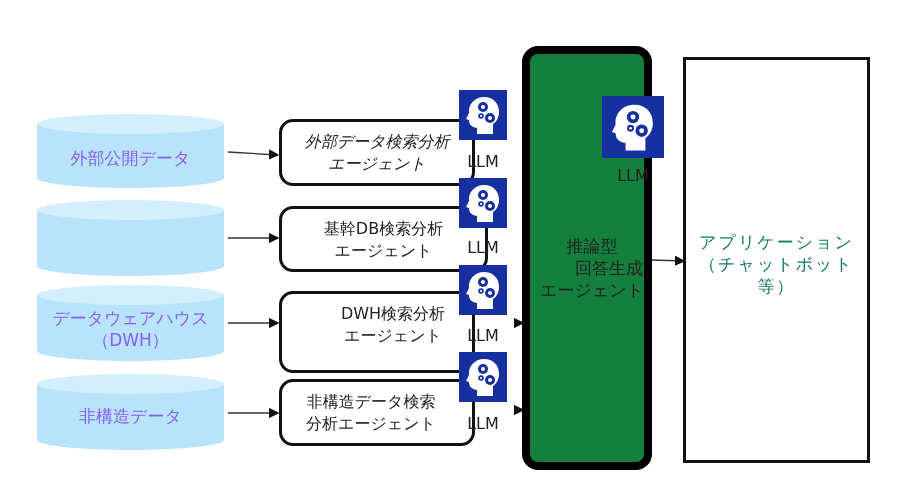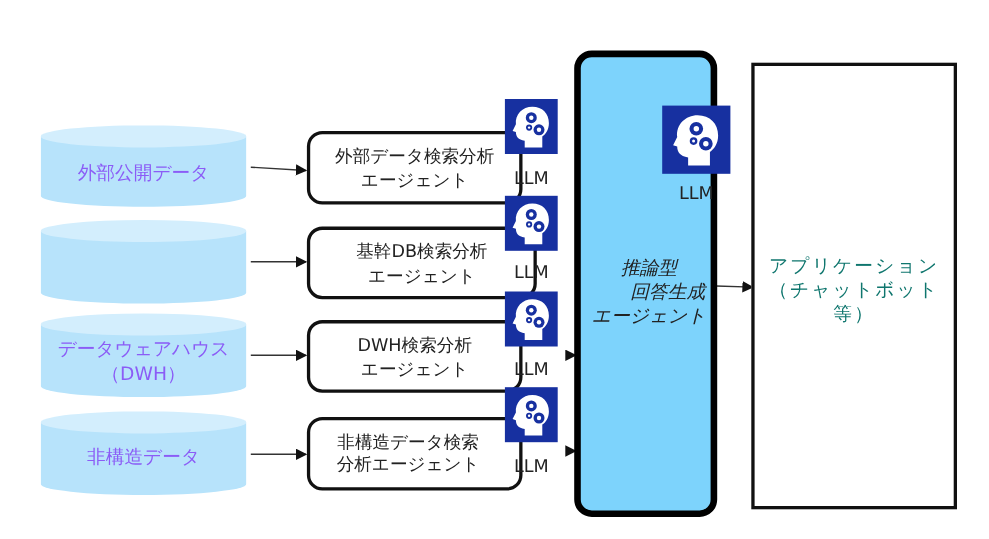--- a/index.html
+++ b/index.html
@@ -6,21 +6,21 @@
   body { width:899px; height:490px; position:relative; overflow:hidden;
          font-family:"DejaVu Sans", "Liberation Sans", sans-serif; color:#222; }
   .abs { position:absolute; }
   .cyl { position:absolute; width:187px; }
   .cyl svg { position:absolute; left:0; top:0; }
   .cyl-label { position:absolute; left:0; width:187px; text-align:center; font-size:17px; line-height:22px; color:#8b5cf6; }
   .agent { position:absolute; border:3px solid #111; border-radius:14px; background:#fff; box-sizing:border-box; }
   .agent-label { position:absolute; width:100%; text-align:center; font-size:16px; line-height:21px; color:#222; }
   .llm-icon { position:absolute; width:48px; height:50px; background:#1730a0; }
   .llm-text { position:absolute; font-size:16px; color:#222; width:48px; text-align:center; }
-  .center-box { position:absolute; border:6px solid #000000; border-radius:16px; background:#7dd3fc; box-sizing:border-box;font-style:italic; }
+  .center-box { position:absolute; border:8px solid #000000; border-radius:16px; background:#15803d; box-sizing:border-box; }
   .center-label { position:absolute; text-align:center; font-size:17px; line-height:22px; color:#222; }
   .app-box { position:absolute; border:3px solid #111; background:#fff; box-sizing:border-box; }
   .app-label { position:absolute; text-align:center; font-size:17px; line-height:22px; color:#0f766e; letter-spacing:2px; }
 </style>
 </head>
 <body>
 
 <svg class="abs" style="left:0;top:0" width="899" height="490">
   <defs>
     <marker id="ah" markerWidth="8" markerHeight="8" refX="7" refY="4" orient="auto">
@@ -61,35 +61,35 @@
 </div>
 
 <div class="cyl" style="left:37px;top:372px;height:80px;">
   <svg width="187" height="80">
     <path d="M0,12 L0,68 A93.5,10 0 0 0 187,68 L187,12 Z" fill="#b7e3fb"></path>
     <ellipse cx="93.5" cy="12" rx="93.5" ry="10" fill="#d3eefd"></ellipse>
   </svg>
   <div class="cyl-label" style="top:33px">非構造データ</div>
 </div>
 
-<div class="agent" style="left:279px;top:119px;width:196px;height:67px;">
+<div class="agent" style="left:279px;top:119px;width:196px;height:67px;font-style:italic;">
   <div class="agent-label" style="top:9px">外部データ検索分析</div>
   <div class="agent-label" style="top:31px">エージェント</div>
 </div>
 <div class="agent" style="left:279px;top:206px;width:209px;height:66px;">
   <div class="agent-label" style="top:9px">基幹DB検索分析</div>
   <div class="agent-label" style="top:31px">エージェント</div>
 </div>
-<div class="agent" style="left:279px;top:291px;width:196px;height:66px;">
+<div class="agent" style="left:279px;top:291px;width:196px;height:82px;padding-left:16px;">
   <div class="agent-label" style="top:9px">DWH検索分析</div>
   <div class="agent-label" style="top:31px">エージェント</div>
 </div>
 <div class="agent" style="left:279px;top:379px;width:196px;height:67px;">
   <div class="agent-label" style="top:9px;left:-6px;">非構造データ検索</div>
-  <div class="agent-label" style="top:31px;left:-6px;font-family:Liberation Mono, monospace;">分析エージェント</div>
+  <div class="agent-label" style="top:31px;left:-6px;">分析エージェント</div>
 </div>
 
 <div class="center-box" style="left:522px;top:46px;width:130px;height:424px;">
   <div class="center-label" style="top:181px;left:0;width:124px">推論型</div>
   <div class="center-label" style="top:203px;left:17px;width:124px">回答生成</div>
   <div class="center-label" style="top:225px;left:0;width:124px">エージェント</div>
 </div>
 
 <div class="app-box" style="left:683px;top:57px;width:187px;height:406px;">
   <div class="app-label" style="top:171px;left:0;width:181px">アプリケーション</div>

